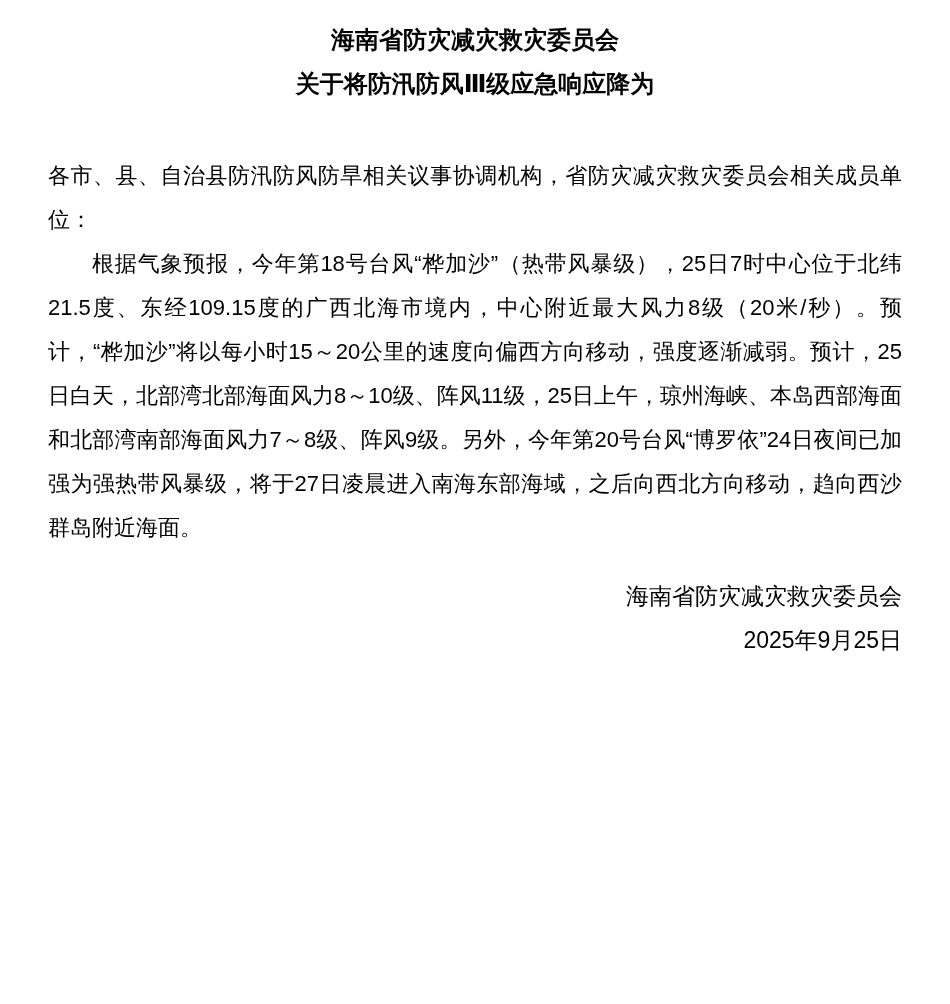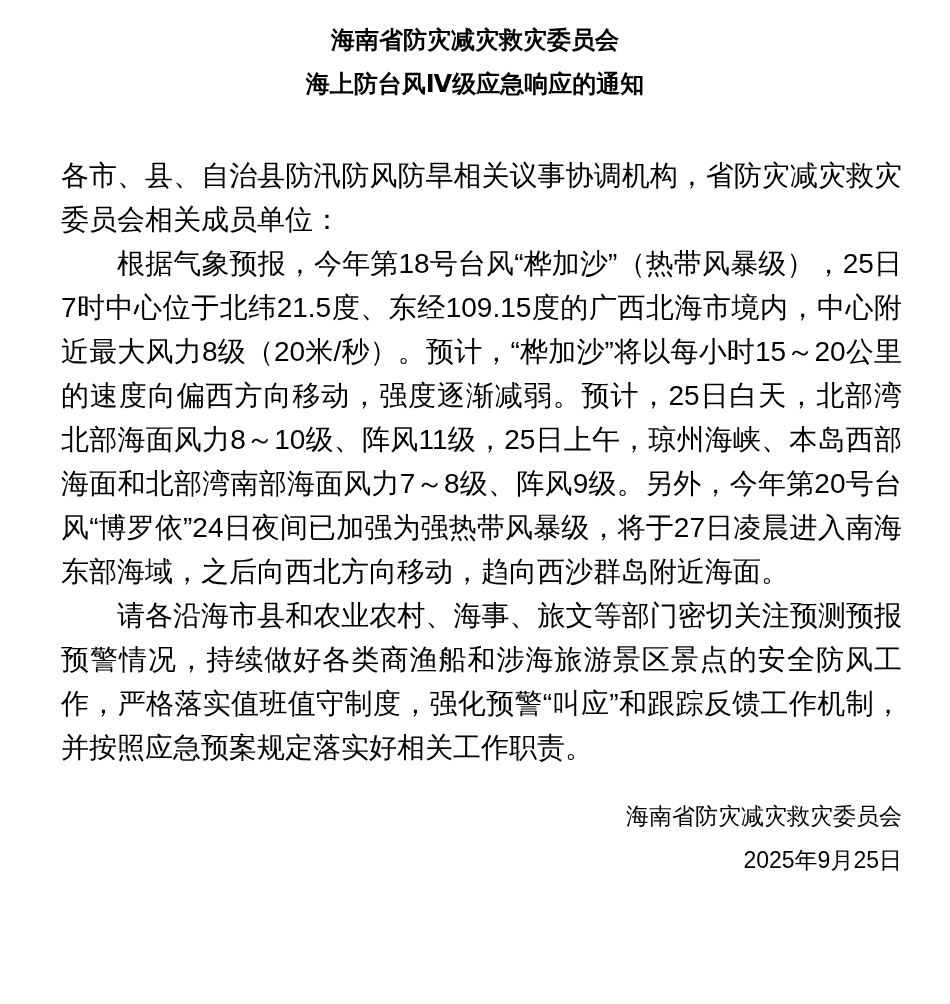--- a/index.html
+++ b/index.html
@@ -17,25 +17,24 @@
     margin: 0;
     text-align: center;
     font-size: 24px;
     font-weight: bold;
     line-height: 44px;
     color: #000000;
   }
   .title-line { margin: 0; }
   .body-block {
     margin-top: 48px;
-    font-size: 28px;
+    font-size: 22px;
     line-height: 44px;
     text-align: justify;
     color: #000000;
-    margin-left: 13px;
   }
   .body-block p { margin: 0; }
   .para-indent { text-indent: 2em; }
   .highlight {
     color: #e5334d;
     font-weight: bold;
   }
   .signature-block {
     margin-top: 24px;
     font-size: 23px;
@@ -45,27 +44,26 @@
   }
   .sig-line { margin: 0; }
 </style>
 </head>
 <body>
 
 <div class="doc" style="background: rgb(255, 255, 255); color: rgb(0, 0, 0);">
 
   <h1 class="title-block">
     <div class="title-line">海南省防灾减灾救灾委员会</div>
-    <div class="title-line">海上防台风Ⅳ级应急响应的通知</div>
+    <div class="title-line">关于将防汛防风Ⅲ级应急响应降为</div>
   </h1>
 
   <div class="body-block">
     <p class="salutation">各市、县、自治县防汛防风防旱相关议事协调机构，省防灾减灾救灾委员会相关成员单位：</p>
     <p class="para-indent">根据气象预报，今年第18号台风“桦加沙”（热带风暴级），25日7时中心位于北纬21.5度、东经109.15度的广西北海市境内，中心附近最大风力8级（20米/秒）。预计，“桦加沙”将以每小时15～20公里的速度向偏西方向移动，强度逐渐减弱。预计，25日白天，北部湾北部海面风力8～10级、阵风11级，25日上午，琼州海峡、本岛西部海面和北部湾南部海面风力7～8级、阵风9级。另外，今年第20号台风“博罗依”24日夜间已加强为强热带风暴级，将于27日凌晨进入南海东部海域，之后向西北方向移动，趋向西沙群岛附近海面。</p>
-    <p class="para-indent">请各沿海市县和农业农村、海事、旅文等部门密切关注预测预报预警情况，持续做好各类商渔船和涉海旅游景区景点的安全防风工作，严格落实值班值守制度，强化预警“叫应”和跟踪反馈工作机制，并按照应急预案规定落实好相关工作职责。</p>
   </div>
 
   <div class="signature-block">
     <div class="sig-line">海南省防灾减灾救灾委员会</div>
     <div class="sig-line">2025年9月25日</div>
   </div>
 
 </div>
 
 </body></html>

